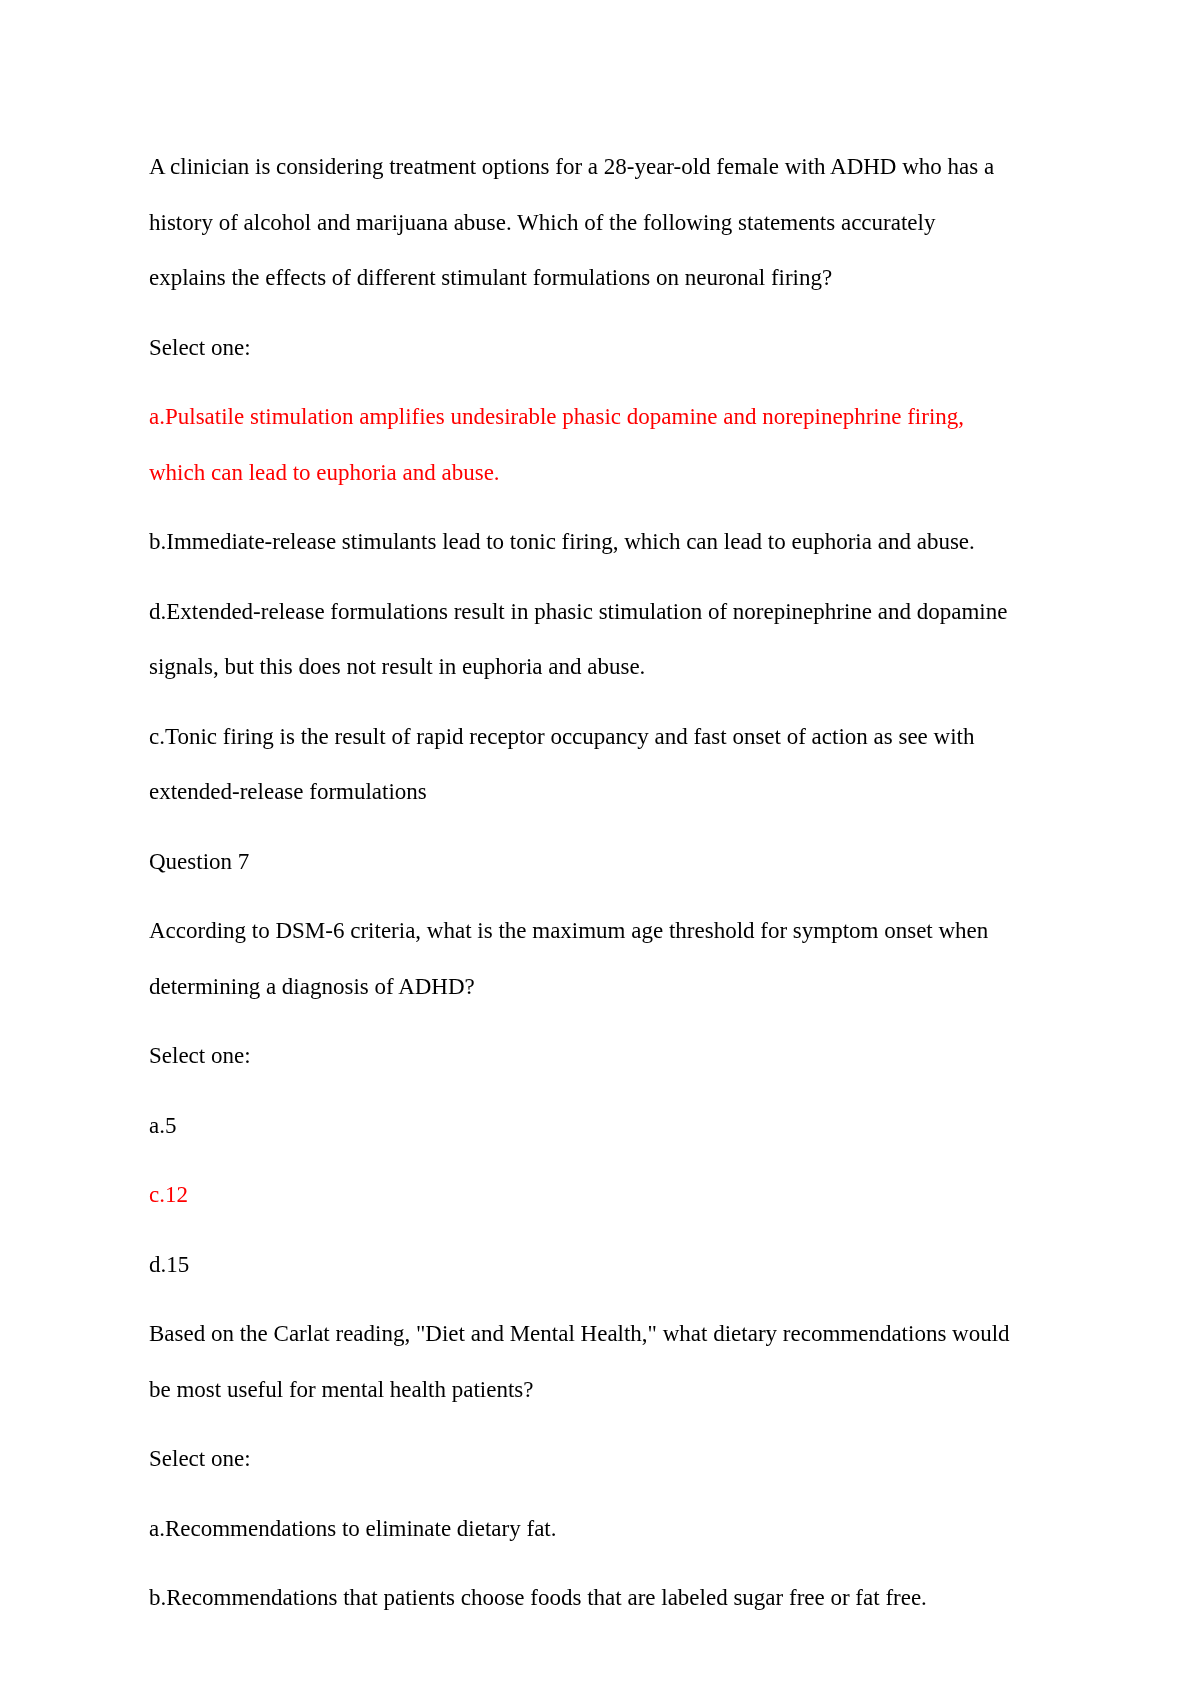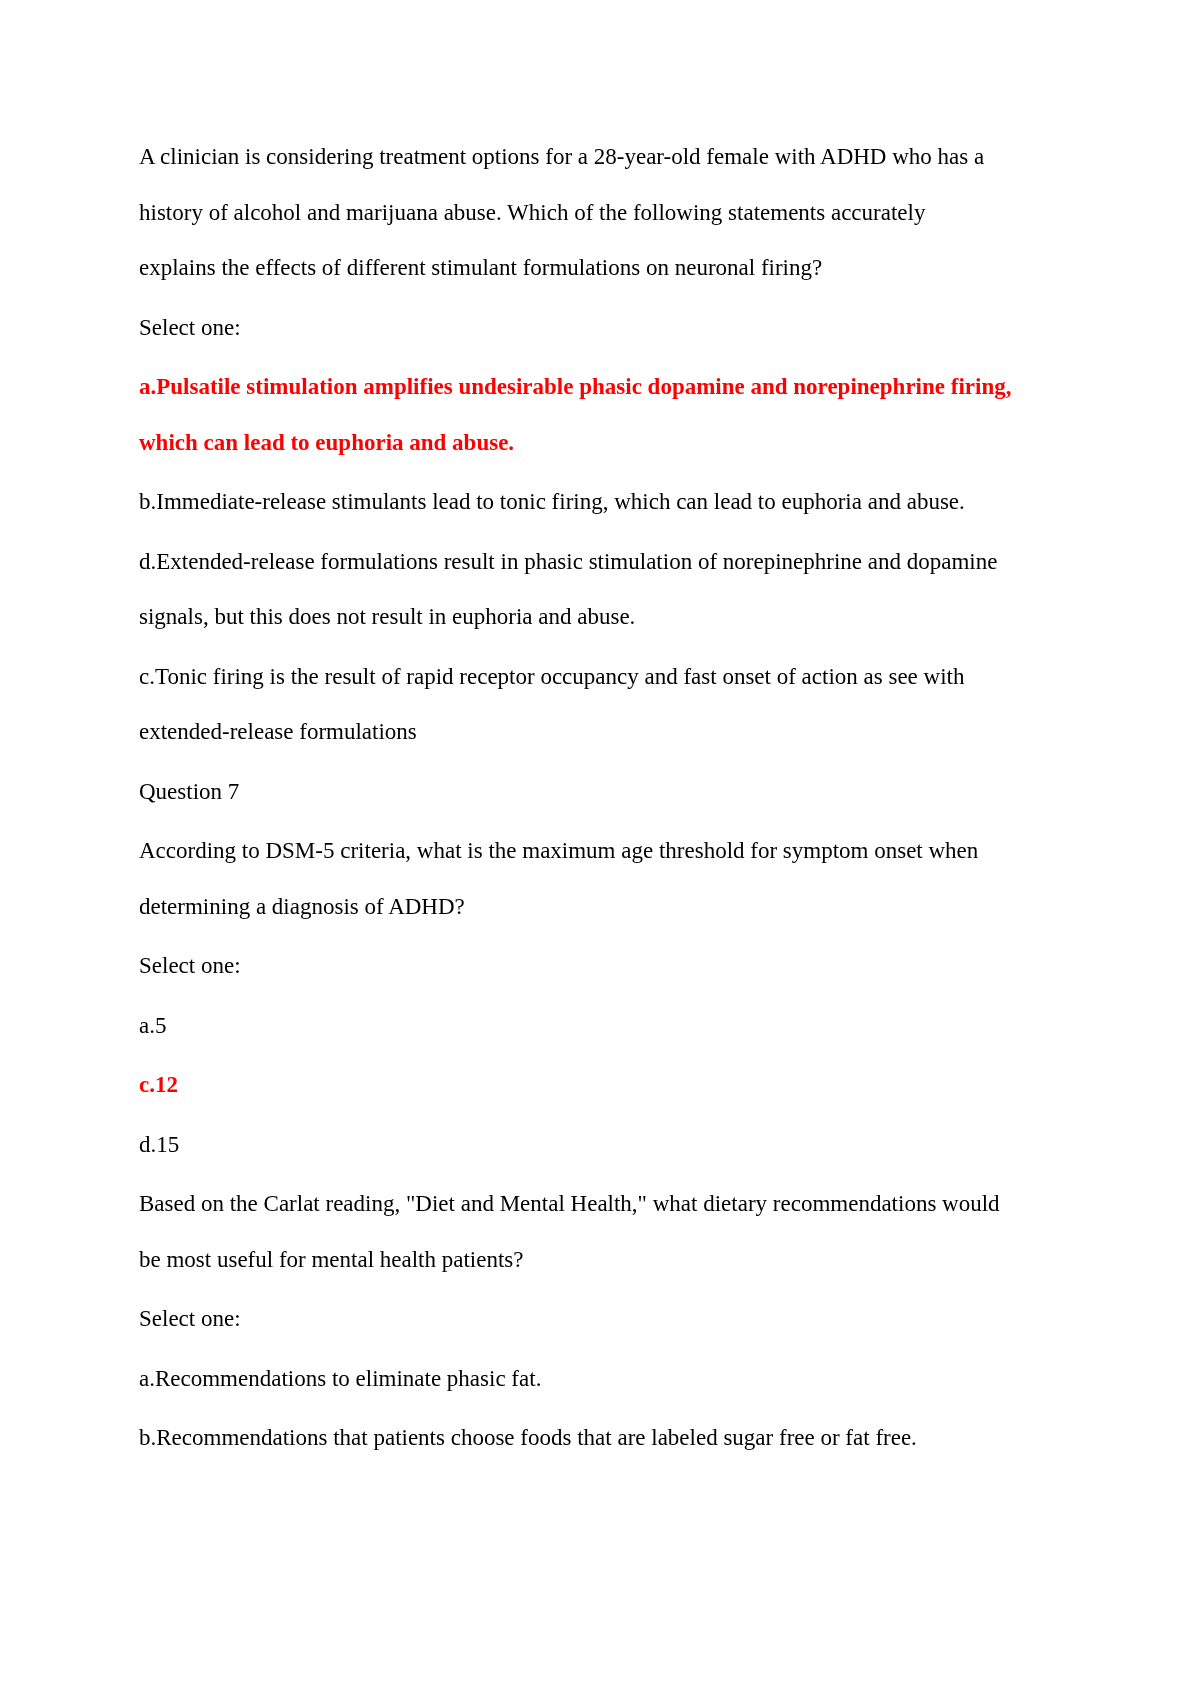--- a/index.html
+++ b/index.html
@@ -26,32 +26,31 @@
     position: absolute;
     left: 135px;
     top: 125px;
     width: 1046px;
     font-size: 23px;
     line-height: 55.5px;
     color: var(--text-color, #000000);
     white-space: pre; 
   }
   .para {
-    margin: 4px;
+    margin: 14px;
   }
   .para.highlight {
     color: var(--highlight-color, #ff0000);
-    font-weight: bold;
   }
 </style>
 </head>
 <body>
 
 <div class="page">
   <div class="doc-body"><div class="para">A clinician is considering treatment options for a 28-year-old female with ADHD who has a
 history of alcohol and marijuana abuse. Which of the following statements accurately
 explains the effects of different stimulant formulations on neuronal firing?</div><div class="para">Select one:</div><div class="para highlight">a.Pulsatile stimulation amplifies undesirable phasic dopamine and norepinephrine firing,
 which can lead to euphoria and abuse.</div><div class="para">b.Immediate-release stimulants lead to tonic firing, which can lead to euphoria and abuse.</div><div class="para">d.Extended-release formulations result in phasic stimulation of norepinephrine and dopamine
 signals, but this does not result in euphoria and abuse.</div><div class="para">c.Tonic firing is the result of rapid receptor occupancy and fast onset of action as see with
-extended-release formulations</div><div class="para">Question 7</div><div class="para">According to DSM-5 criteria, what is the maximum age threshold for symptom onset when
+extended-release formulations</div><div class="para">Question 7</div><div class="para">According to DSM-6 criteria, what is the maximum age threshold for symptom onset when
 determining a diagnosis of ADHD?</div><div class="para">Select one:</div><div class="para">a.5</div><div class="para highlight">c.12</div><div class="para">d.15</div><div class="para">Based on the Carlat reading, "Diet and Mental Health," what dietary recommendations would
-be most useful for mental health patients?</div><div class="para">Select one:</div><div class="para">a.Recommendations to eliminate phasic fat.</div><div class="para">b.Recommendations that patients choose foods that are labeled sugar free or fat free.</div></div>
+be most useful for mental health patients?</div><div class="para">Select one:</div><div class="para">a.Recommendations to eliminate dietary fat.</div><div class="para">b.Recommendations that patients choose foods that are labeled sugar free or fat free.</div></div>
 </div>
 
 </body></html>

